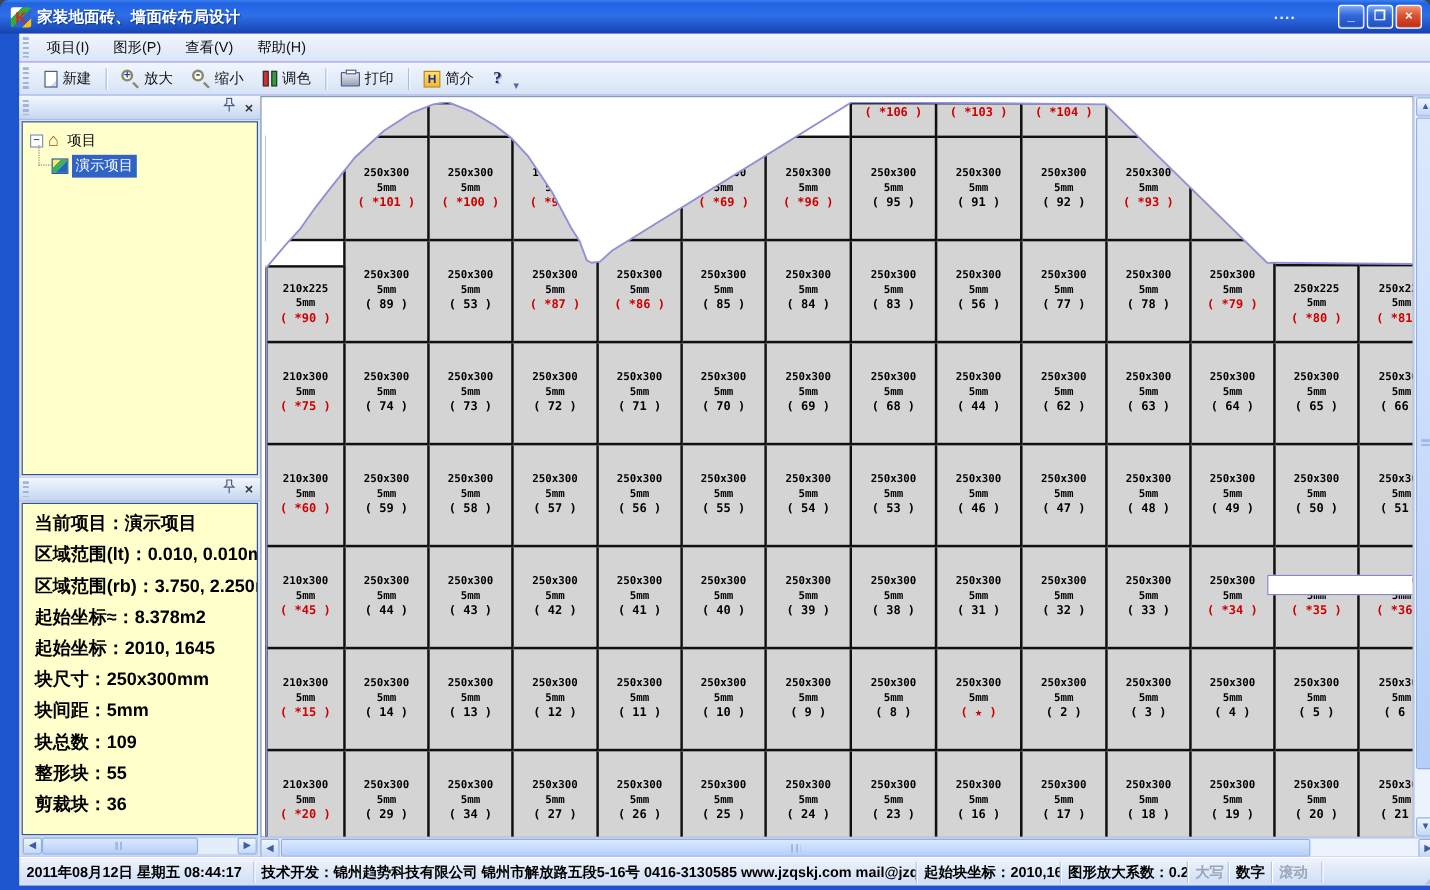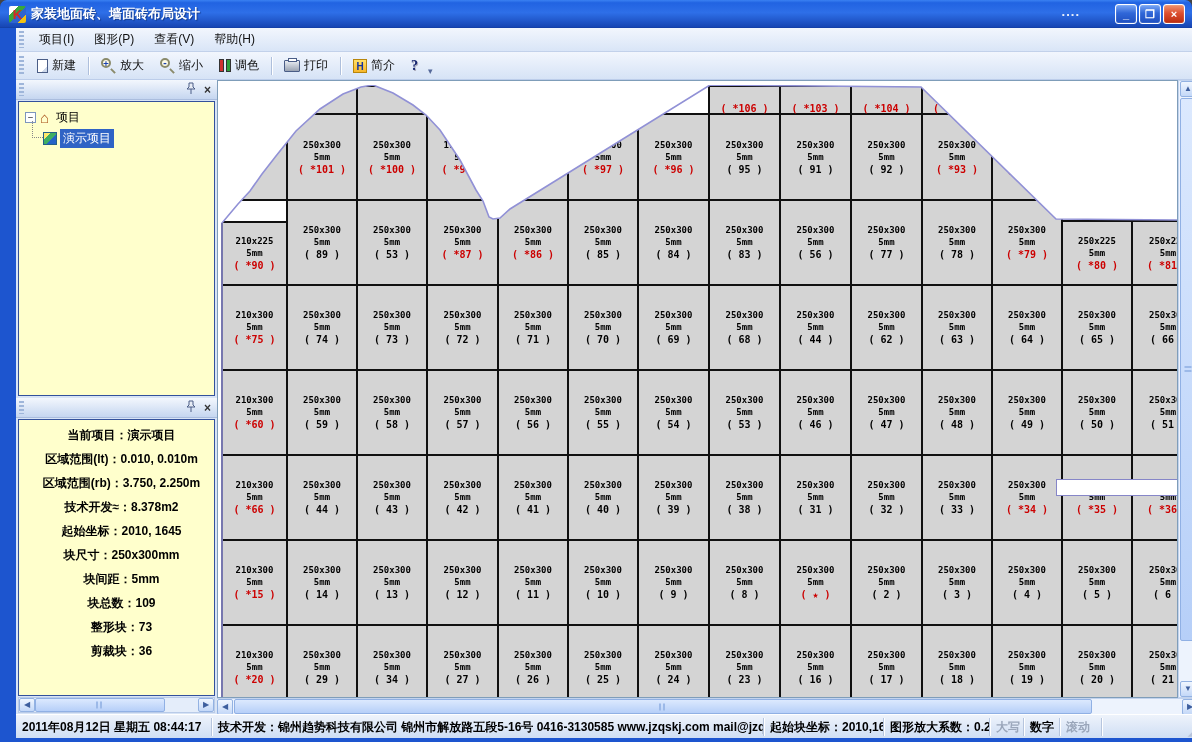--- a/index.html
+++ b/index.html
@@ -56,21 +56,21 @@
   .tree-row{display:flex;align-items:center;margin:6px 0 0 6px;font-size:12px;color:#000;}
   .tree-row.child{margin:2px 0 0 24px;position:relative;}
   .tree-row.child:before{content:"";position:absolute;left:-11px;top:-8px;width:10px;height:16px;
     border-left:1px dotted #888;border-bottom:1px dotted #888;}
   .expander{width:11px;height:11px;border:1px solid #7e96bc;background:#fff;font:9px/9px "DejaVu Sans Mono",monospace;text-align:center;color:#333;margin-right:4px;}
   .house{font-size:15px;line-height:14px;color:#a85018;margin-right:4px;font-weight:bold;}
   .proj-icon{width:14px;height:13px;margin-right:3px;border:1px solid #23608a;
     background:linear-gradient(135deg,#ffe96a 0 30%,#3fae62 30% 60%,#2463c8 60%);}
   .tree-label{padding:1px 3px;}
   .tree-label.selected{background:#2f63c5;color:#fff;}
-  .info-line{font-size:12px;font-weight:bold;color:#000;white-space:nowrap;margin:7px 0 0 10px;text-align:center;}
+  .info-line{font-size:15px;font-weight:bold;color:#000;white-space:nowrap;margin:7px 0 0 10px;}
   
   .pscroll{position:absolute;left:2px;right:2px;bottom:1px;height:16px;background:#e4edfa;border:1px solid #b9cbe8;display:flex;}
   
   .sb-btn{width:16px;height:16px;background:linear-gradient(180deg,#f0f6ff,#c4d8f8);border:1px solid #93b2e2;border-radius:2px;
     color:#3e5f9e;font-size:8px;line-height:14px;text-align:center;flex:0 0 auto;}
   .sb-thumb{position:absolute;background:linear-gradient(180deg,#dce9fe,#b6cff8);border:1px solid #90b0e4;border-radius:2px;}
   .sb-thumb:after{content:"";position:absolute;left:50%;top:50%;transform:translate(-50%,-50%);width:8px;height:7px;
     background:repeating-linear-gradient(90deg,#9cb9e8 0 2px,transparent 2px 4px);}
   .vscroll{position:absolute;left:1162px;top:52px;width:20px;height:618px;background:#edf3fd;border:1px solid #c2d3ee;}
   .vscroll .sb-thumb{left:1px;right:1px;top:17px;height:543px;}
@@ -83,21 +83,21 @@
   .pscroll .left{position:absolute;left:0;top:0;} .pscroll .right{position:absolute;right:0;top:0;}
   .pscroll .sb-btn{height:14px;line-height:12px;}
   
   .canvas-frame{position:absolute;left:201px;top:52px;width:961px;height:618px;background:#fff;border:1px solid #7f9db9;}
   #tile-layer{position:absolute;left:3px;top:4px;width:956px;height:612px;overflow:hidden;}
   .tile{position:absolute;background:#d4d4d4;border:2px solid #101010;display:flex;flex-direction:column;align-items:center;justify-content:center;z-index:1;}
   .tile span{display:block;text-align:center;font:bold 9px/12px "DejaVu Sans Mono",monospace;color:#000;white-space:nowrap;}
   .tile span.tid{font-size:10px;line-height:13px;}
   .tile .cut{color:#cc0000;}
   .tile.cliptop{justify-content:flex-start;}
-  .tile.cliptop span.tid{margin-top:15px;}
+  .tile.cliptop span.tid{margin-top:1px;}
   #mask-svg{position:absolute;left:0;top:0;z-index:5;pointer-events:none;}
   .editbox{position:absolute;left:835px;top:394px;width:123px;height:17px;background:#fff;border:1px solid #8686c8;z-index:8;}
   
   .statusbar{position:absolute;left:0;top:686px;width:1184px;height:24px;background:linear-gradient(180deg,#eef3fb,#cfdef4);
     border-top:1px solid #fff;display:flex;align-items:center;font-size:12px;font-weight:bold;color:#000;}
   .scell{height:18px;line-height:18px;padding:0 6px;border-right:1px solid #b6c5de;box-shadow:1px 0 0 #fff;
     overflow:hidden;white-space:nowrap;flex:0 0 auto;}
   .scell.dim{color:#9aa6ba;}
   .sgrip{margin-left:auto;margin-right:2px;color:#b7c3da;font-size:13px;align-self:flex-end;}
 </style>
@@ -209,26 +209,26 @@
               <path d="M3 1h4v4l2 2H1l2-2z" fill="#e7ecf5" stroke="#4a5d86"></path>
               <line x1="5" y1="7" x2="5" y2="12" stroke="#4a5d86"></line>
             </svg>
         </span>
         <span class="pclose">×</span>
       </div>
       <div class="panel-body" id="info-lines">
           <div class="info-line">当前项目：演示项目</div>
           <div class="info-line">区域范围(lt)：0.010, 0.010m</div>
           <div class="info-line">区域范围(rb)：3.750, 2.250m</div>
-          <div class="info-line">技术开发≈：8.378m2</div>
+          <div class="info-line">起始坐标≈：8.378m2</div>
           <div class="info-line">起始坐标：2010, 1645</div>
           <div class="info-line">块尺寸：250x300mm</div>
           <div class="info-line">块间距：5mm</div>
           <div class="info-line">块总数：109</div>
-          <div class="info-line">整形块：73</div>
+          <div class="info-line">整形块：55</div>
           <div class="info-line">剪裁块：36</div>
         </div>
       <div class="pscroll">
         <div class="sb-btn left">◀</div>
         <div class="sb-thumb"></div>
         <div class="sb-btn right">▶</div>
       </div>
     </div>
 
     <div class="canvas-frame">
@@ -434,21 +434,21 @@
             <span class="tid">( 43 )</span>
           </div>
           <div class="tile" style="left: 65px; top: 369px; width: 72px; height: 87px;">
             <span class="" style="color:#000">250x300</span>
             <span>5mm</span>
             <span class="tid">( 44 )</span>
           </div>
           <div class="tile" style="left: 0px; top: 369px; width: 67px; height: 87px;">
             <span class=" cut" style="color:#000">210x300</span>
             <span>5mm</span>
-            <span class="tid cut">( *66 )</span>
+            <span class="tid cut">( *45 )</span>
           </div>
           <div class="tile" style="left: 910px; top: 284px; width: 74px; height: 87px;">
             <span class="" style="color:#000">250x300</span>
             <span>5mm</span>
             <span class="tid">( 51 )</span>
           </div>
           <div class="tile" style="left: 840px; top: 284px; width: 72px; height: 87px;">
             <span class="" style="color:#000">250x300</span>
             <span>5mm</span>
             <span class="tid">( 50 )</span>
@@ -679,21 +679,21 @@
             <span class="tid">( 95 )</span>
           </div>
           <div class="tile" style="left: 416px; top: 28px; width: 73px; height: 88px;">
             <span class=" cut" style="color:#000">250x300</span>
             <span>5mm</span>
             <span class="tid cut">( *96 )</span>
           </div>
           <div class="tile" style="left: 346px; top: 28px; width: 72px; height: 88px;">
             <span class=" cut" style="color:#000">250x300</span>
             <span>5mm</span>
-            <span class="tid cut">( *97 )</span>
+            <span class="tid cut">( *69 )</span>
           </div>
           <div class="tile" style="left: 276px; top: 28px; width: 72px; height: 88px;">
             <span class=" cut" style="color:#000">250x300</span>
             <span>5mm</span>
             <span class="tid cut">( *98 )</span>
           </div>
           <div class="tile" style="left: 205px; top: 28px; width: 73px; height: 88px;">
             <span class=" cut" style="color:#000">175x300</span>
             <span>5mm</span>
             <span class="tid cut">( *99 )</span>

